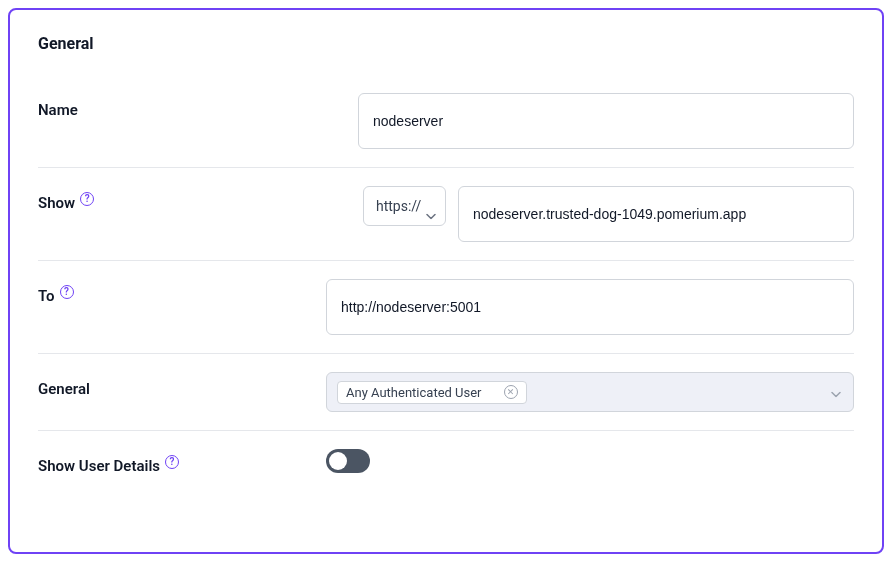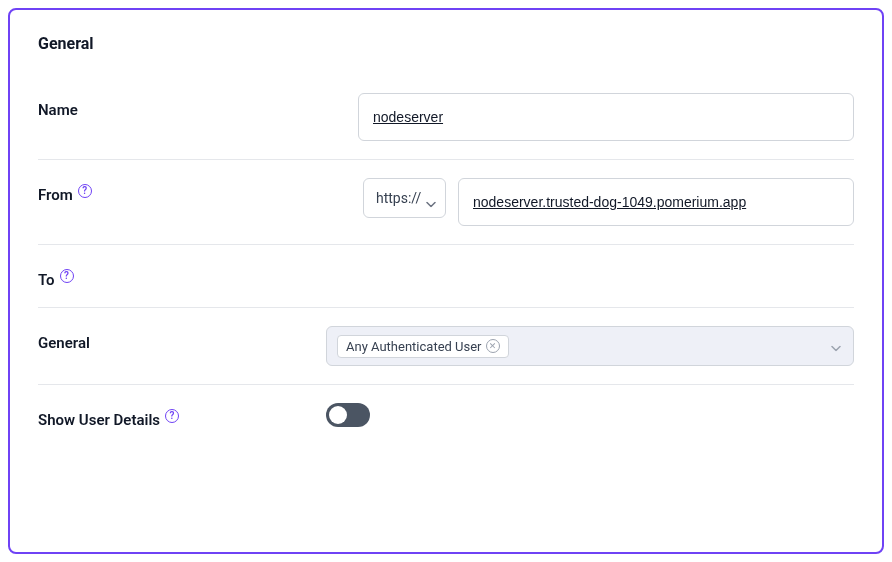--- a/index.html
+++ b/index.html
@@ -61,28 +61,27 @@
       top: -4px;
       cursor: pointer;
     }
     .form-control-area {
       flex: 1;
       display: flex;
       gap: 12px;
     }
     .text-input {
       flex: 1;
-      height: 48px;
+      height: 56px;
       border: 1px solid #d1d5db;
       border-radius: 6px;
       padding: 16px 14px;
       font-size: 14px;
       color: #111827;
       background: #fff;
-      text-decoration: underline;
     }
     .select-wrap {
       position: relative;
       width: 120px;
       flex-shrink: 0;
       padding-left: 37px;
     }
     .select-box {
       width: 100%;
       height: 40px;
@@ -118,21 +117,21 @@
     }
     .chip {
       background: #fff;
       border: 1px solid #d1d5db;
       border-radius: 4px;
       padding: 3px 8px;
       font-size: 13px;
       color: #374151;
       display: inline-flex;
       align-items: center;
-      gap: 4px;
+      gap: 22px;
     }
     .chip-remove {
       width: 14px;
       height: 14px;
       border: 1px solid #9ca3af;
       border-radius: 50%;
       display: inline-flex;
       align-items: center;
       justify-content: center;
       font-size: 9px;
@@ -177,40 +176,43 @@
     <div class="form-label">
       <span>Name</span>
     </div>
     <div class="form-control-area">
       <input type="text" class="text-input" value="nodeserver" style="">
     </div>
   </div>
 
   <div class="form-row">
     <div class="form-label">
-      <span>From</span>
+      <span>Show</span>
       <span class="help-icon">?</span>
     </div>
     <div class="form-control-area">
       <div class="select-wrap">
         <div class="select-box">https://</div>
         <span class="select-caret">
           <svg width="10" height="6" viewBox="0 0 10 6" fill="none">
               <path d="M1 1L5 5L9 1" stroke="currentColor" stroke-width="1.5" stroke-linecap="round" stroke-linejoin="round"></path>
             </svg>
         </span>
       </div>
       <input type="text" class="text-input" value="nodeserver.trusted-dog-1049.pomerium.app" style="">
     </div>
   </div>
 
   <div class="form-row">
     <div class="form-label">
       <span>To</span>
       <span class="help-icon">?</span>
+    </div>
+    <div class="form-control-area">
+      <input type="text" class="text-input" value="http://nodeserver:5001" style="">
     </div>
   </div>
 
   <div class="form-row">
     <div class="form-label">
       <span>General</span>
     </div>
     <div class="form-control-area">
       <div class="policies-box">
         <span class="chip">

